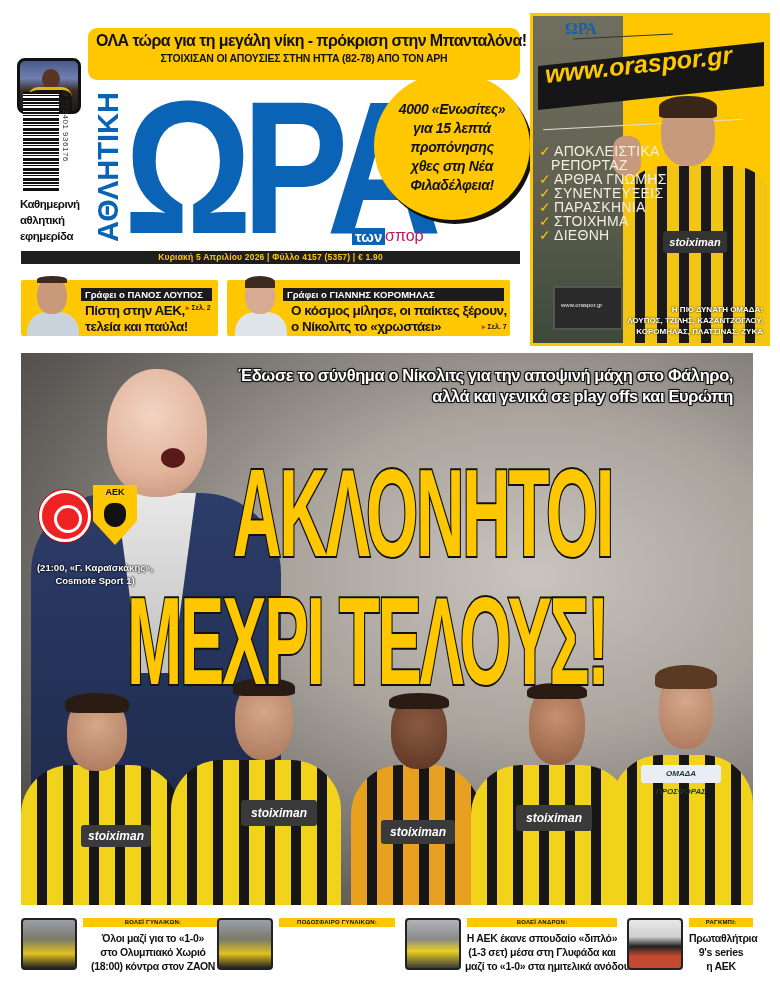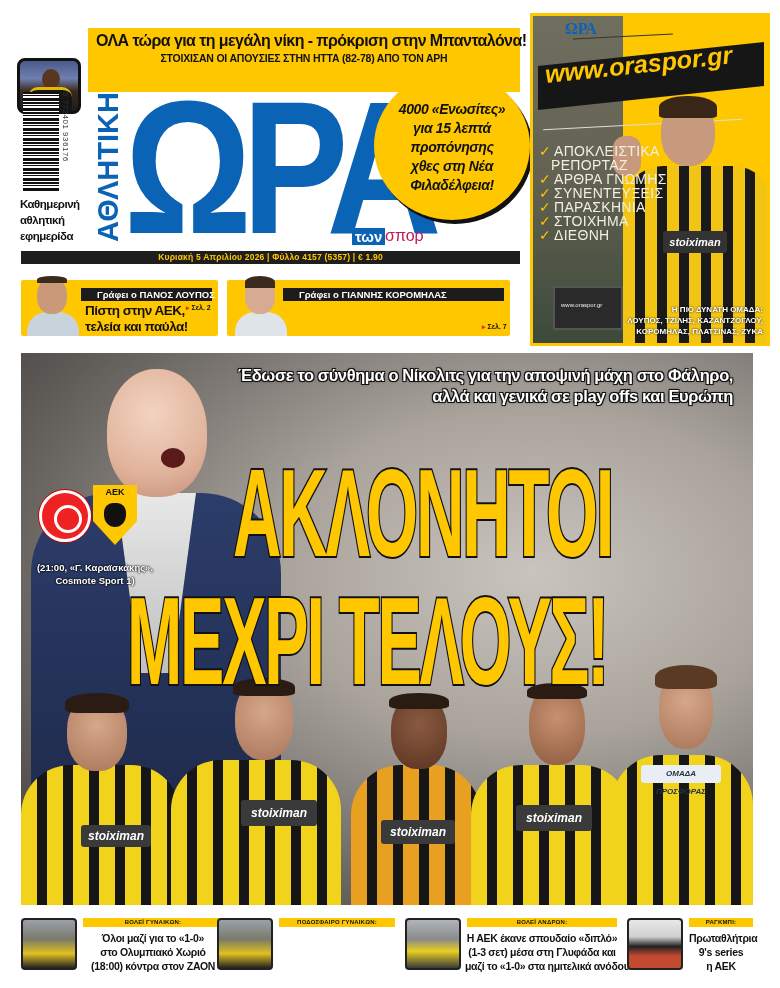--- a/index.html
+++ b/index.html
@@ -10,21 +10,21 @@
   #top-thumb {
     position: absolute; left: 17px; top: 22px; width: 64px; height: 56px;
     border: 3px solid #111; border-radius: 8px; overflow: hidden;
     background: linear-gradient(180deg, #4a5a8a 0%, #6f7fb0 35%, #3a2a20 60%, #1c1c1c 100%);
     margin-top: 36px;
   }
   #top-thumb .p-head { position:absolute; left:22px; top:8px; width:18px; height:20px; border-radius:50%; background:#5a3520; }
   #top-thumb .p-body { position:absolute; left:8px; top:26px; width:44px; height:30px; border-radius:10px 10px 0 0; background:#151515; border-top:3px solid #e6b800; }
   #top-thumb .p-num { position:absolute; left:24px; top:34px; font-size:10px; color:#f4c400; font-weight:bold; }
   #top-banner {
-    position: absolute; left: 88px; top: 28px; width: 432px; height: 64px; background: #ffc700;
+    position: absolute; left: 88px; top: 28px; width: 432px; height: 52px; background: #ffc700; border-radius: 9px;
   }
   #top-banner .head { position:absolute; left:8px; top:3px; font-size:17px; font-weight:bold; color:#111; white-space:nowrap; letter-spacing:-0.6px; transform: scaleX(0.94); transform-origin:left; }
   #top-banner .sub { position:absolute; left:0; right:0; top:24px; text-align:center; font-size:10.5px; font-weight:bold; color:#111; white-space:nowrap; letter-spacing:-0.2px; }
 
   
   #barcode { position:absolute; left:23px; top:92px; width:50px; height:100px; }
   #barcode .bars { position:absolute; left:0; top:0; width:36px; height:100px;
     background: repeating-linear-gradient(180deg, #111 0 2px, #fff 2px 3px, #111 3px 4px, #fff 4px 6px, #111 6px 9px, #fff 9px 10px); }
   #barcode .num { position:absolute; left:38px; top:0; writing-mode: vertical-rl; font-size:8px; color:#333; letter-spacing:0.5px; }
   #tagline { position:absolute; left:20px; top:196px; width:75px; font-size:11.5px; font-weight:bold; color:#111; line-height:16px; letter-spacing:-0.5px; }
@@ -33,21 +33,21 @@
   #logo-ora { position:absolute; left:124px; top:72px; font-family:"Liberation Sans", sans-serif; font-weight:bold; font-size:190px; line-height:190px; color:#0a63b4; letter-spacing:-12px; transform: scaleX(0.84); transform-origin:left top; }
   #logo-ton { position:absolute; left:352px; top:228px; background:#0a63b4; color:#fff; font-size:15px; font-weight:bold; padding:0 3px; line-height:17px; }
   #logo-spor { position:absolute; left:385px; top:226px; color:#be185d; font-size:16px; font-weight:normal; line-height:19px; }
   #date-bar { position:absolute; left:21px; top:251px; width:499px; height:13px; background:#1e1e1e; color:#ffc700; font-size:8.5px; font-weight:bold; text-align:center; line-height:13px; letter-spacing:0.2px; }
 
   #bubble { position:absolute; left:374px; top:72px; width:156px; height:148px; border-radius:50%; background:#ffc700; box-shadow: 3px 4px 0 #111; }
   #bubble .txt { position:absolute; left:0; right:0; top:28px; text-align:center; font-size:14px; font-weight:bold; color:#111; line-height:19px; letter-spacing:-0.4px; font-style:italic; }
 
   
   .col-box { position:absolute; top:280px; height:56px; background:#ffc700; border-radius:2px; }
-  .col-box .byline { position:absolute; top:8px; height:13px; background:#1b1b1b; color:#fff; font-size:9.5px; font-weight:bold; line-height:13px; padding-left:16px; white-space:nowrap; }
+  .col-box .byline { position:absolute; top:8px; height:13px; background:#1b1b1b; color:#fff; font-size:9.5px; font-weight:bold; line-height:13px; padding-left:4px; white-space:nowrap; }
   .col-box .headline { position:absolute; top:23px; font-size:13.5px; font-weight:bold; color:#111; line-height:16px; letter-spacing:-0.5px; white-space:nowrap; }
   .col-box .page { position:absolute; font-size:7px; font-weight:bold; color:#111; white-space:nowrap; }
   .col-box .page::before { content:"▸ "; color:#e0321e; }
   .face { position:absolute; top:-8px; width:56px; height:64px; overflow:hidden; }
   .face .skin { position:absolute; left:12px; top:6px; width:30px; height:36px; border-radius:45%; background:#c9997a; }
   .face .hair { position:absolute; left:12px; top:4px; width:30px; height:12px; border-radius:50% 50% 0 0; background:#3c2a1e; }
   .face .shirt { position:absolute; left:2px; top:40px; width:52px; height:26px; border-radius:20px 20px 0 0; background:#dfe4e8; }
 
   
   #ad { position:absolute; left:530px; top:13px; width:240px; height:333px; border:3px solid #ffc700; overflow:hidden; background:#ffc700; }
@@ -163,20 +163,24 @@
   <span class="page" style="left:165px; top:24px;">Σελ. 2</span>
 </div>
 
 <div class="col-box" style="left:227px; width:283px;">
   <div class="face" style="left:6px;">
     <div class="shirt"></div>
     <div class="skin" style="background:#d6ab92;"></div>
     <div class="hair"></div>
   </div>
   <div class="byline" style="left:56px; right:6px;">Γράφει ο ΓΙΑΝΝΗΣ ΚΟΡΟΜΗΛΑΣ</div>
+  <div class="headline" style="left:64px;">
+    <div>Ο κόσμος μίλησε, οι παίκτες ξέρουν,</div>
+    <div>ο Νίκολιτς το «χρωστάει»</div>
+  </div>
   <span class="page" style="left:255px; top:43px;">Σελ. 7</span>
 </div>
 
 <div id="ad">
   <div class="gray"></div>
   <div class="ad-logo">ΩΡΑ</div>
   <div class="line" style="left:40px; top:20px; width:100px; transform:rotate(-3deg);"></div>
   <div class="url-band"></div>
   <div class="url">www.oraspor.gr</div>
   <div class="line" style="left:10px; top:108px; width:200px; background:#ddd; transform:rotate(-3deg);"></div>

